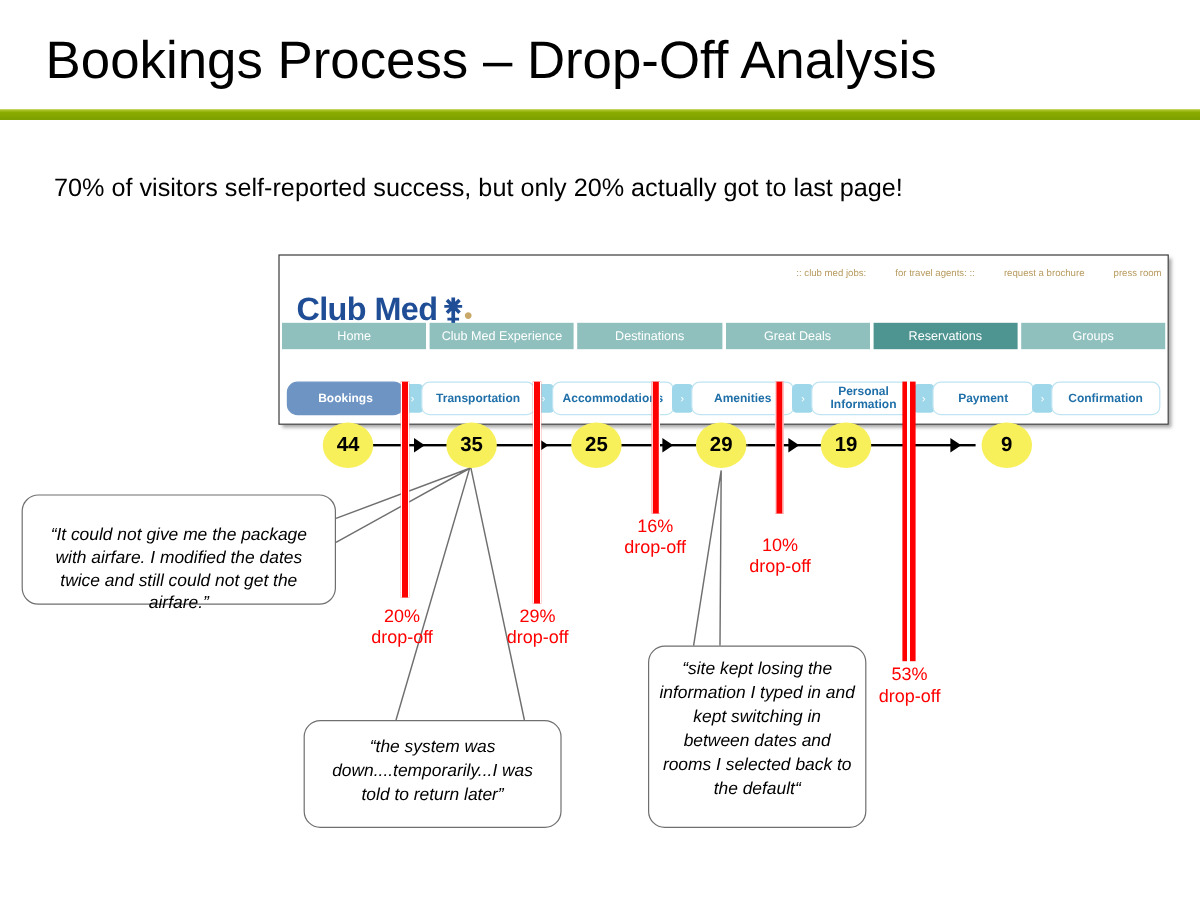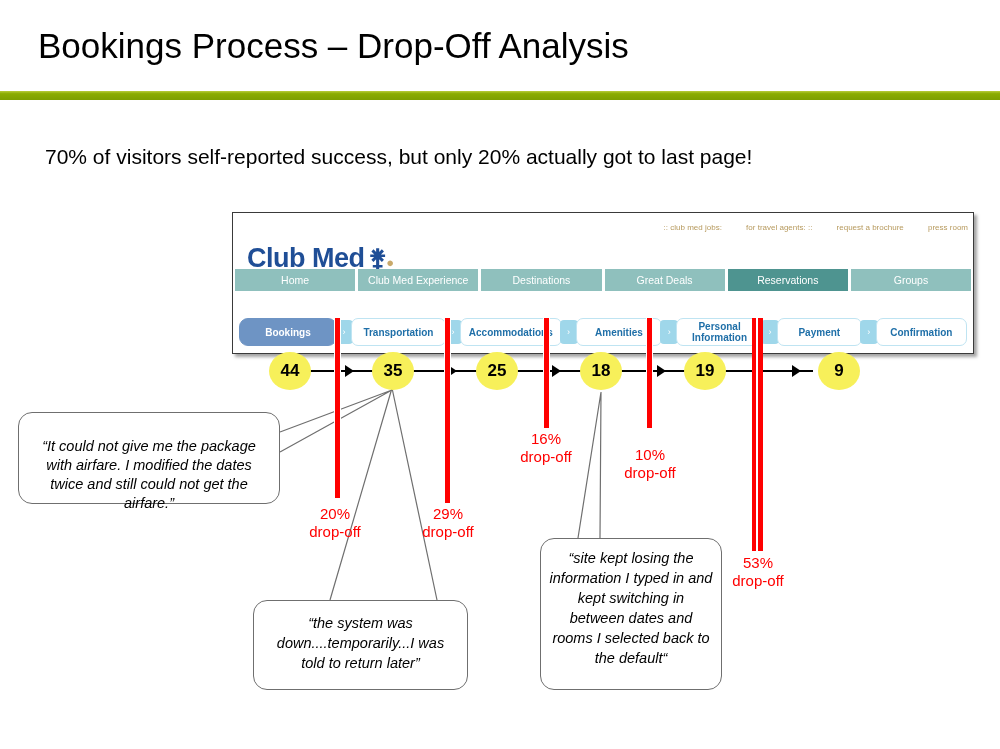--- a/index.html
+++ b/index.html
@@ -6,21 +6,21 @@
   body{
     width:1000px;height:749px;background:#ffffff;
     font-family:"Liberation Sans", sans-serif;
     position:relative;overflow:hidden;
   }
   .slide{position:absolute;left:0;top:0;width:1000px;height:749px;}
 
   
   .title{
     position:absolute;left:38px;top:26px;width:900px;
-    font-size:35px;color:#000000;font-weight:400;letter-spacing:0px;
+    font-size:44px;color:#000000;font-weight:400;letter-spacing:0px;
     white-space:nowrap;
   }
   .green-rule{
     position:absolute;left:0px;top:91px;width:1000px;height:9px;
     background:linear-gradient(to bottom,#b9cc3a 0%,#8aac00 30%,#7d9f00 100%);
   }
   .subtitle{
     position:absolute;left:45px;top:145px;width:920px;
     font-size:21px;color:#000000;white-space:nowrap;
   }
@@ -188,21 +188,21 @@
   <div class="funnel">
     <div class="arrowline" style="left:271px;width:352px;"></div>
     <div class="arrowline" style="left:623px;width:190px;"></div>
 
     <div class="circle" style="left:269px;">44</div>
     <div class="arrowhead" style="left:345px;"></div>
     <div class="circle" style="left:372px;">35</div>
     <div class="arrowhead" style="left:448px;"></div>
     <div class="circle" style="left:476px;">25</div>
     <div class="arrowhead" style="left:552px;"></div>
-    <div class="circle" style="left:580px;">18</div>
+    <div class="circle" style="left:580px;">29</div>
     <div class="arrowhead" style="left:657px;"></div>
     <div class="circle" style="left:684px;">19</div>
     <div class="arrowhead" style="left:792px;"></div>
     <div class="circle" style="left:818px;">9</div>
   </div>
 
   <div class="redbar" style="left:334px;top:318px;height:180px;"></div>
   <div class="redbar" style="left:444px;top:318px;height:185px;"></div>
   <div class="redbar" style="left:543px;top:318px;height:110px;"></div>
   <div class="redbar" style="left:646px;top:318px;height:110px;"></div>

